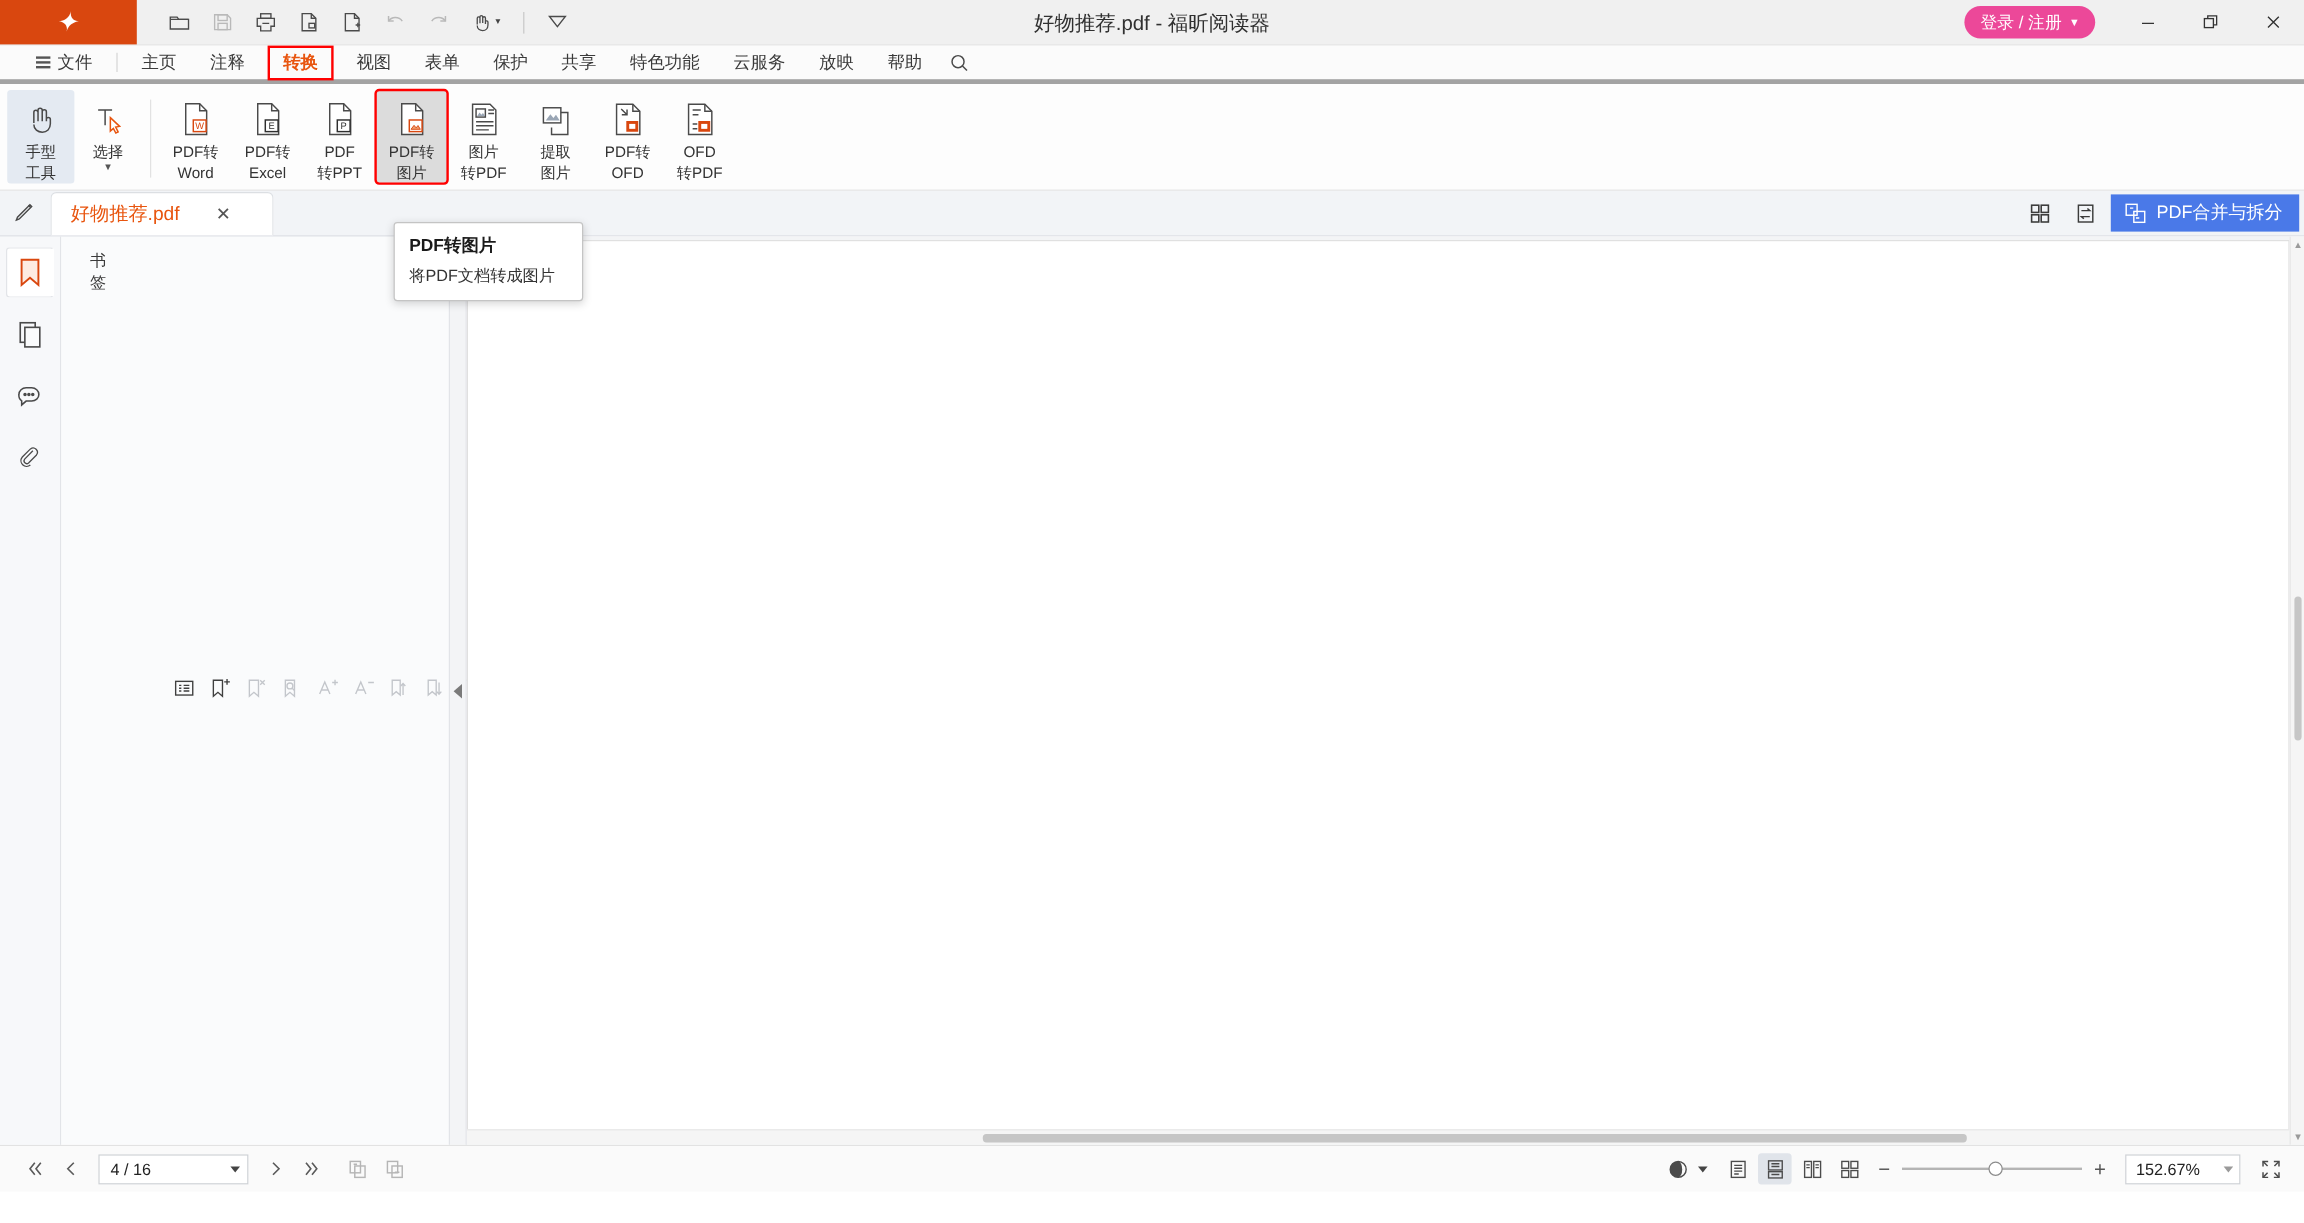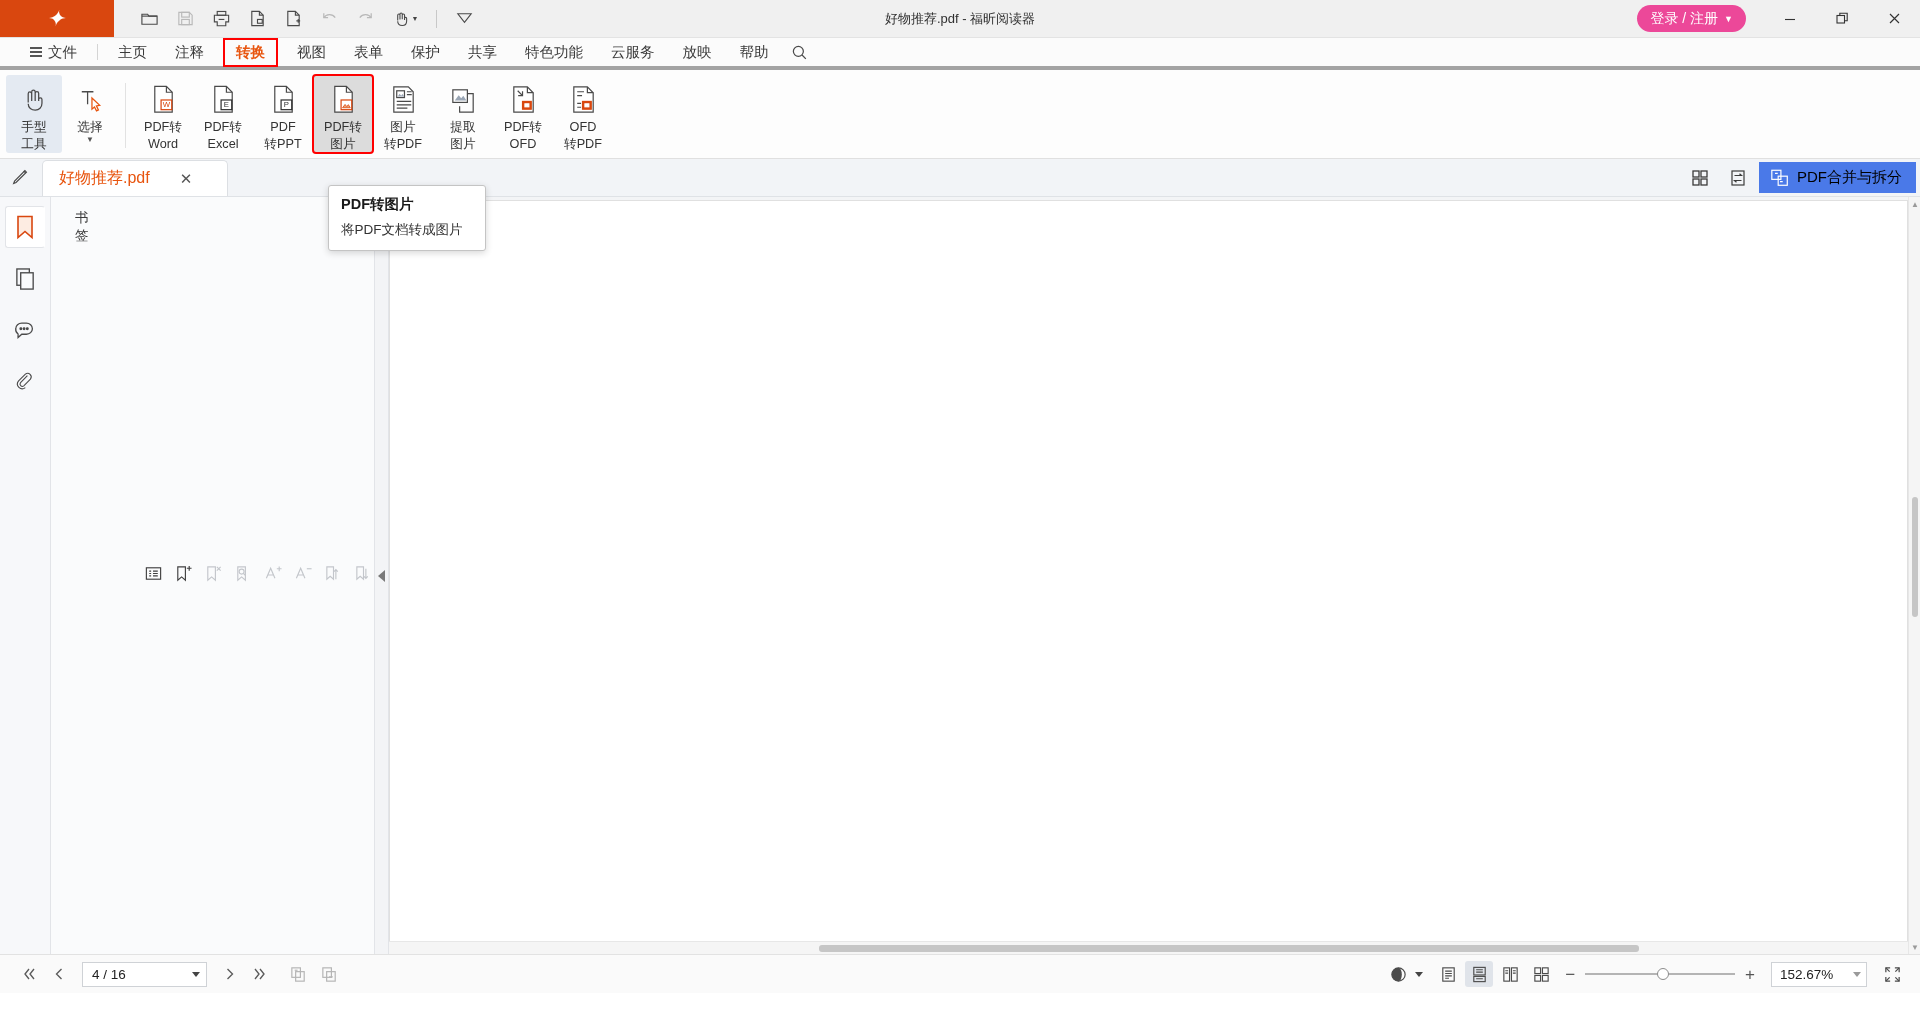--- a/index.html
+++ b/index.html
@@ -23,21 +23,21 @@
   .logo-glyph { color: #fff; font-size: 22px; font-weight: bold; transform: skewX(-12deg); font-style: italic; }
   .qat { display: flex; align-items: center; gap: 2px; padding-left: 18px; }
   .qat-btn {
     width: 34px; height: 34px; display: flex; align-items: center;
     justify-content: center; border-radius: 3px; color: #444;
   }
   .qat-sep { width: 1px; height: 18px; background: #c8c8c8; margin: 0 8px; }
   .title-text {
     position: absolute; left: 0; right: 0; top: 0; height: 38px;
     display: flex; align-items: center; justify-content: center;
-    font-size: 13px; color: #303030; pointer-events: none;
+    font-size: 17px; color: #303030; pointer-events: none;
   }
   .tb-right { margin-left: auto; display: flex; align-items: center; z-index: 3; }
   .login-pill {
     background: #ec4899; color: #fff; border-radius: 14px; height: 27px;
     display: flex; align-items: center; gap: 6px; padding: 0 13px;
     font-size: 14px; margin-right: 18px; white-space: nowrap;
   }
   .win-btn {
     width: 52px; height: 38px; display: flex; align-items: center;
     justify-content: center; color: #333;
@@ -102,21 +102,21 @@
   .doc-tab {
     height: 36px; background: #fff; border: 1px solid #dcdfe3; border-bottom: none;
     border-radius: 5px 5px 0 0; display: flex; align-items: center;
     padding: 0 10px 0 16px; gap: 26px; min-width: 186px;
   }
   .doc-tab-name { font-size: 16px; color: #e8550f; white-space: nowrap; }
   .tab-close { color: #555; font-size: 15px; line-height: 1; padding: 2px 4px; }
   .tabstrip-right { margin-left: auto; display: flex; align-items: center; gap: 4px; padding: 0 4px 3px 0; }
   .ts-icon-btn { width: 34px; height: 30px; display: flex; align-items: center; justify-content: center; color: #444; }
   .merge-btn {
-    background: #4a79e8; color: #000000; height: 31px; display: flex; align-items: center;
+    background: #4a79e8; color: #ffffff; height: 31px; display: flex; align-items: center;
     gap: 7px; padding: 0 14px 0 11px; font-size: 15px; white-space: nowrap;
   }
 
   
   .workspace { display: flex; height: 757px; background: #f3f4f6; }
 
   .rail {
     width: 51px; background: #f7f8fa; border-right: 1px solid #e2e4e8;
     display: flex; flex-direction: column; align-items: center; padding-top: 9px; gap: 10px;
   }

